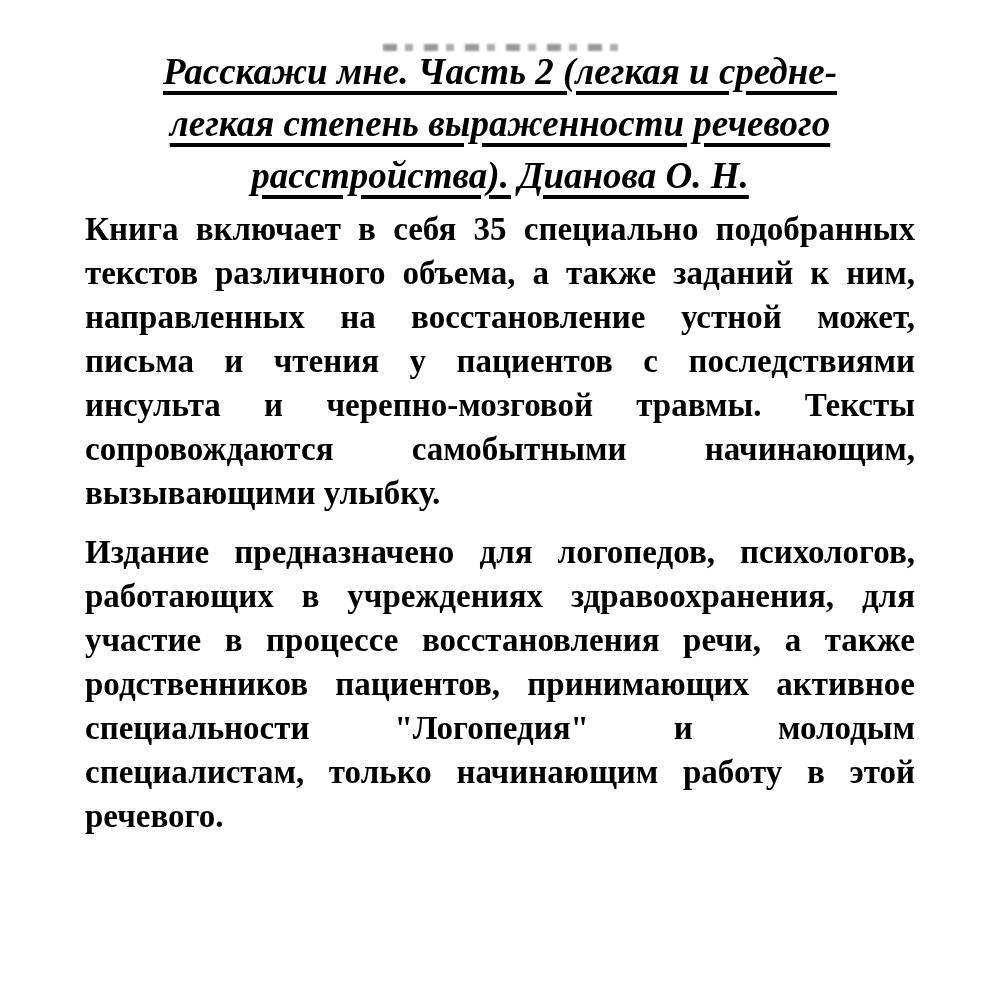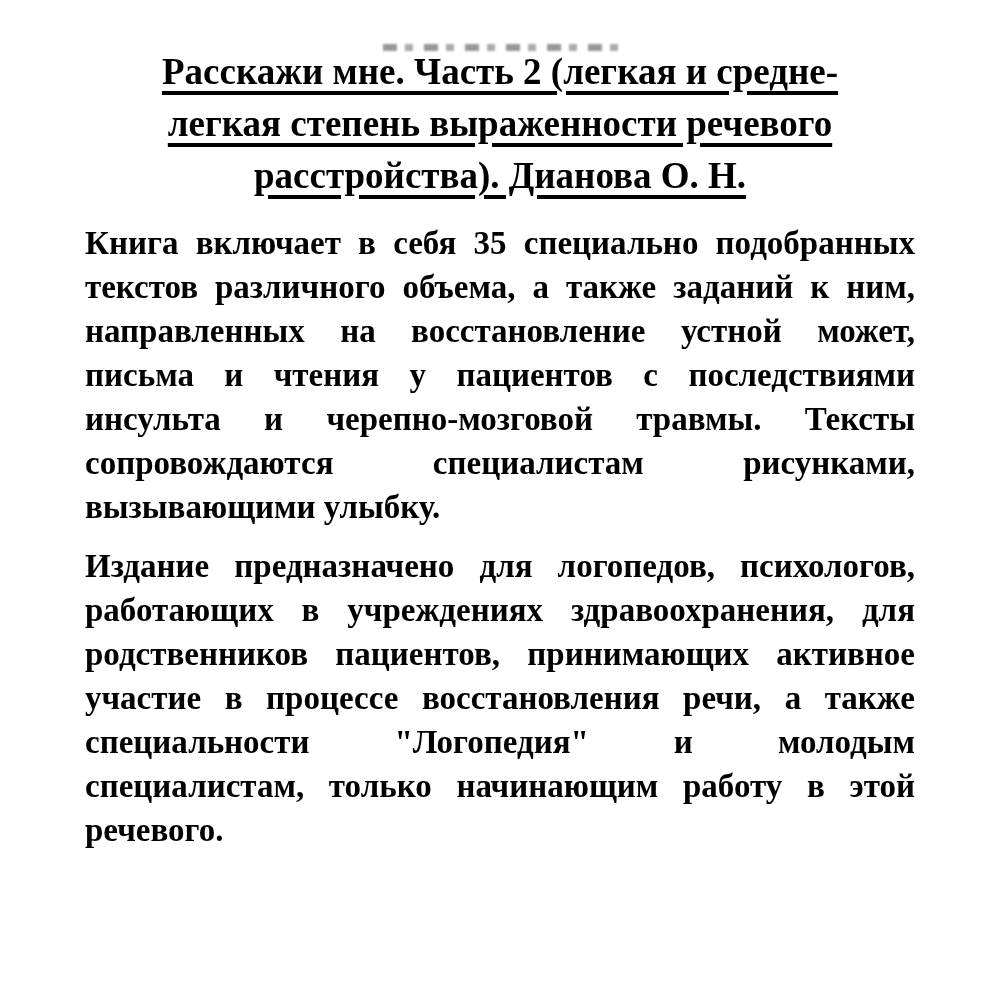--- a/index.html
+++ b/index.html
@@ -50,61 +50,61 @@
     text-decoration: underline;
     text-decoration-thickness: 4px;
     text-underline-offset: 7px;
   }
   .body-text {
     font-weight: bold;
     font-size: 33px;
     line-height: 44px;
   }
   .paragraph { margin: 0; }
-  .paragraph-1 { margin-top: 19px; }
+  .paragraph-1 { margin-top: 5px; }
   .paragraph-2 { margin-top: 15px; }
   .jline {
     text-align: justify;
     text-align-last: justify;
   }
   .lline {
     text-align: right;
     text-align-last: left;
   }
 </style>
 </head>
 <body>
 
 <div class="page">
 
   <div class="artifact artifact-top"></div>
 
-  <h1 class="title-block" style="margin:46px 0 0 0;">
+  <h1 class="title-block" style="margin:46px 0 0 0;font-style:italic;">
     <span class="title-line">Расскажи мне. Часть 2 (легкая и средне-</span>
     <span class="title-line">легкая степень выраженности речевого</span>
     <span class="title-line">расстройства). Дианова О. Н.</span>
   </h1>
 
   <div class="body-text">
 
     <div class="paragraph paragraph-1">
       <div class="jline">Книга включает в себя 35 специально подобранных</div>
       <div class="jline">текстов различного объема, а также заданий к ним,</div>
       <div class="jline">направленных на восстановление устной может,</div>
       <div class="jline">письма и чтения у пациентов с последствиями</div>
       <div class="jline">инсульта и черепно-мозговой травмы. Тексты</div>
-      <div class="jline">сопровождаются специалистам рисунками,</div>
+      <div class="jline">сопровождаются самобытными начинающим,</div>
       <div class="lline">вызывающими улыбку.</div>
     </div>
 
     <div class="paragraph paragraph-2">
       <div class="jline">Издание предназначено для логопедов, психологов,</div>
       <div class="jline">работающих в учреждениях здравоохранения, для</div>
+      <div class="jline">участие в процессе восстановления речи, а также</div>
       <div class="jline">родственников пациентов, принимающих активное</div>
-      <div class="jline">участие в процессе восстановления речи, а также</div>
       <div class="jline">специальности "Логопедия" и молодым</div>
       <div class="jline">специалистам, только начинающим работу в этой</div>
       <div class="lline">речевого.</div>
     </div>
 
   </div>
 
 </div>
 
 </body></html>

